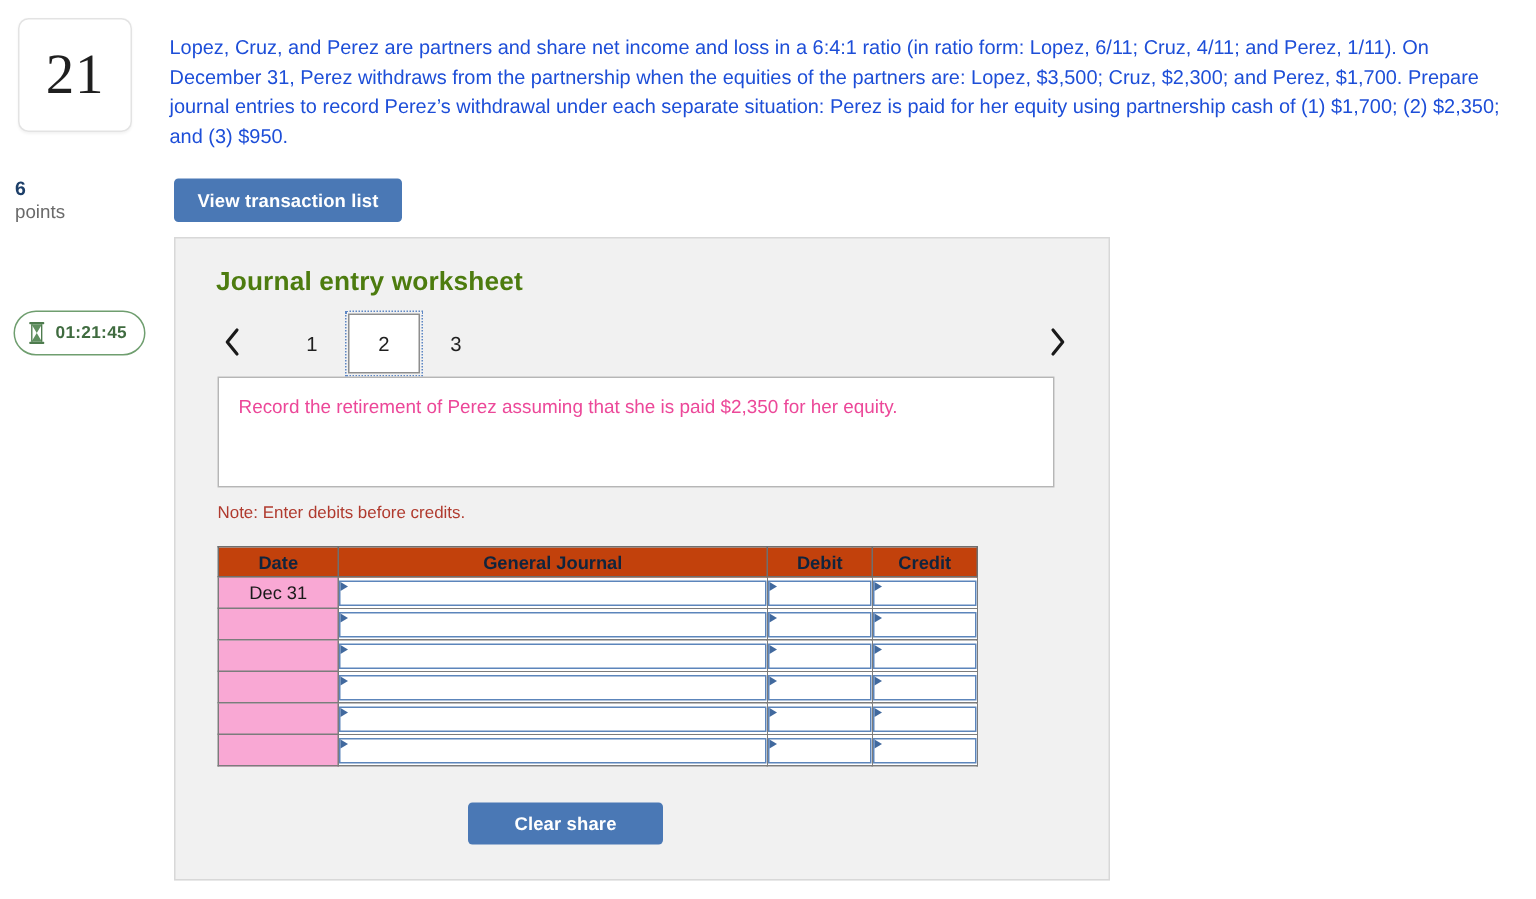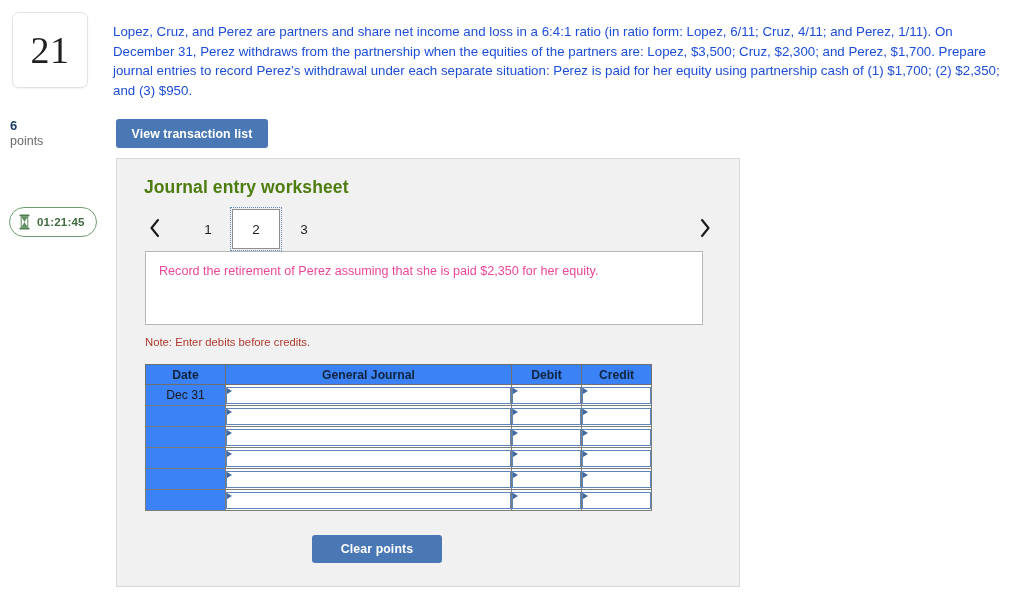--- a/index.html
+++ b/index.html
@@ -234,42 +234,42 @@
     border-collapse: collapse;
     table-layout: fixed;
     background: #ffffff;
   }
   #journal-table col.c-date   { width: 80px; }
   #journal-table col.c-gj     { width: 286px; }
   #journal-table col.c-debit  { width: 70px; }
   #journal-table col.c-credit { width: 70px; }
 
   #journal-table th {
-    background: #3b82f6;
+    background: #c2410c;
     color: #10243d;
     font-size: 12.2px;
     font-weight: 700;
     height: 20px;
     border: 1px solid #6f6f6f;
     text-align: center;
     padding: 0;
     box-sizing: border-box;
   }
   #journal-table td {
     border: 1px solid #7c7c7c;
     height: 21px;
     padding: 0;
     box-sizing: border-box;
     vertical-align: middle;
   }
   td.date-cell {
     text-align: center;
     font-size: 12.2px;
     color: #1a1a1a;
-    background: #3b82f6;
+    background: #f9a8d4;
   }
   td.input-cell {
     position: relative;
     background: #ffffff;
     padding: 1px;
   }
   .cell-field {
     position: relative;
     width: 100%;
     height: 17px;
@@ -459,16 +459,16 @@
             <div class="cell-field"></div>
           </td>
         <td class="input-cell">
             <div class="cell-field"></div>
           </td>
       </tr>
     </tbody>
   </table>
 
 
-  <button class="blue-btn" id="btn-clear-entry">Clear points</button>
+  <button class="blue-btn" id="btn-clear-entry">Clear share</button>
 
 
 </div>
 
 </body></html>

